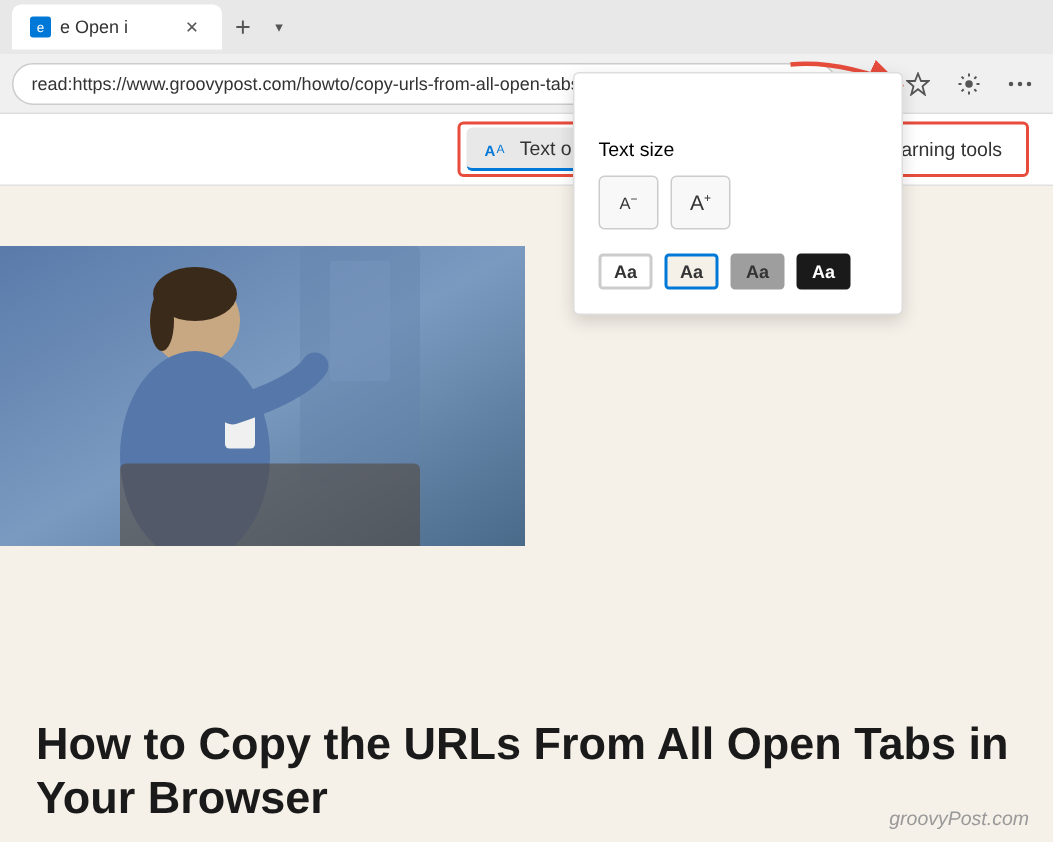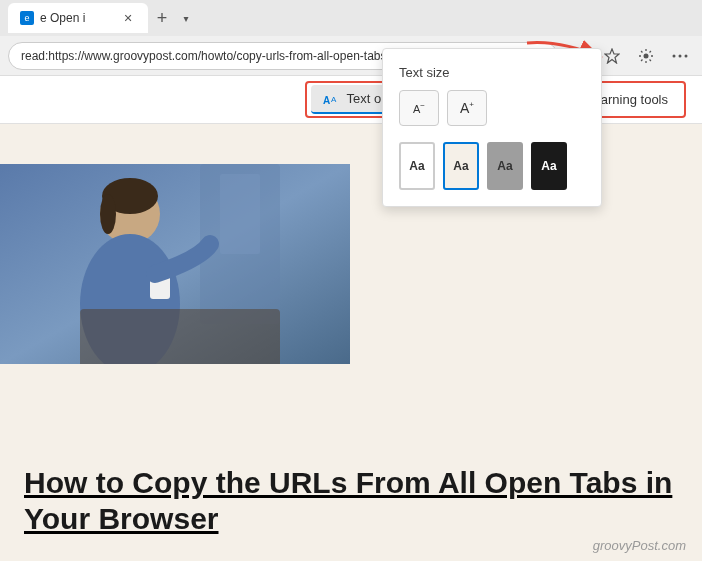--- a/index.html
+++ b/index.html
@@ -165,23 +165,24 @@
       background: #fff;
       border: 1px solid #ddd;
       border-radius: 4px;
       padding: 16px;
       width: 220px;
       box-shadow: 0 4px 12px rgba(0,0,0,0.15);
       z-index: 100;
     }
     .dropdown-section-title {
       font-size: 13px;
-      color: #404040;
+      color: #000000;
       margin-bottom: 10px;
       font-weight: 500;
+      margin-top: 27px;
     }
     .text-size-row {
       display: flex;
       gap: 8px;
       margin-bottom: 16px;
     }
     .ts-btn {
       width: 40px;
       height: 36px;
       border: 1px solid #ccc;
@@ -193,21 +194,21 @@
       cursor: pointer;
       font-size: 14px;
       color: #333;
     }
     .theme-row {
       display: flex;
       gap: 8px;
     }
     .theme-btn {
       width: 36px;
-      height: 48px;
+      height: 24px;
       border: 2px solid transparent;
       border-radius: 3px;
       display: flex;
       align-items: center;
       justify-content: center;
       cursor: pointer;
       font-size: 12px;
       font-weight: 600;
     }
     .theme-white { background: #fff; border-color: #ccc; color: #333; }
@@ -418,19 +419,19 @@
 
         <rect x="150" y="110" width="20" height="25" rx="3" fill="#f0f0f0"></rect>
         <ellipse cx="160" cy="110" rx="10" ry="4" fill="#e0e0e0"></ellipse>
 
         <path d="M155,110 Q200,95 210,80" stroke="#5577aa" stroke-width="18" fill="none" stroke-linecap="round"></path>
 
         <rect x="80" y="145" width="200" height="60" rx="4" fill="rgba(80,60,40,0.5)"></rect>
       </svg>
     </div>
 
-    <div style="position:absolute; bottom:24px; left:0; right:0; padding:0 24px;text-decoration:underline;">
+    <div style="position:absolute; bottom:10px; left:0; right:0; padding:0 24px;">
       <h1 class="article-title">How to Copy the URLs From All Open Tabs in Your Browser</h1>
     </div>
 
     <div class="watermark">groovyPost.com</div>
   </div>
 </div>
 
 </body></html>

